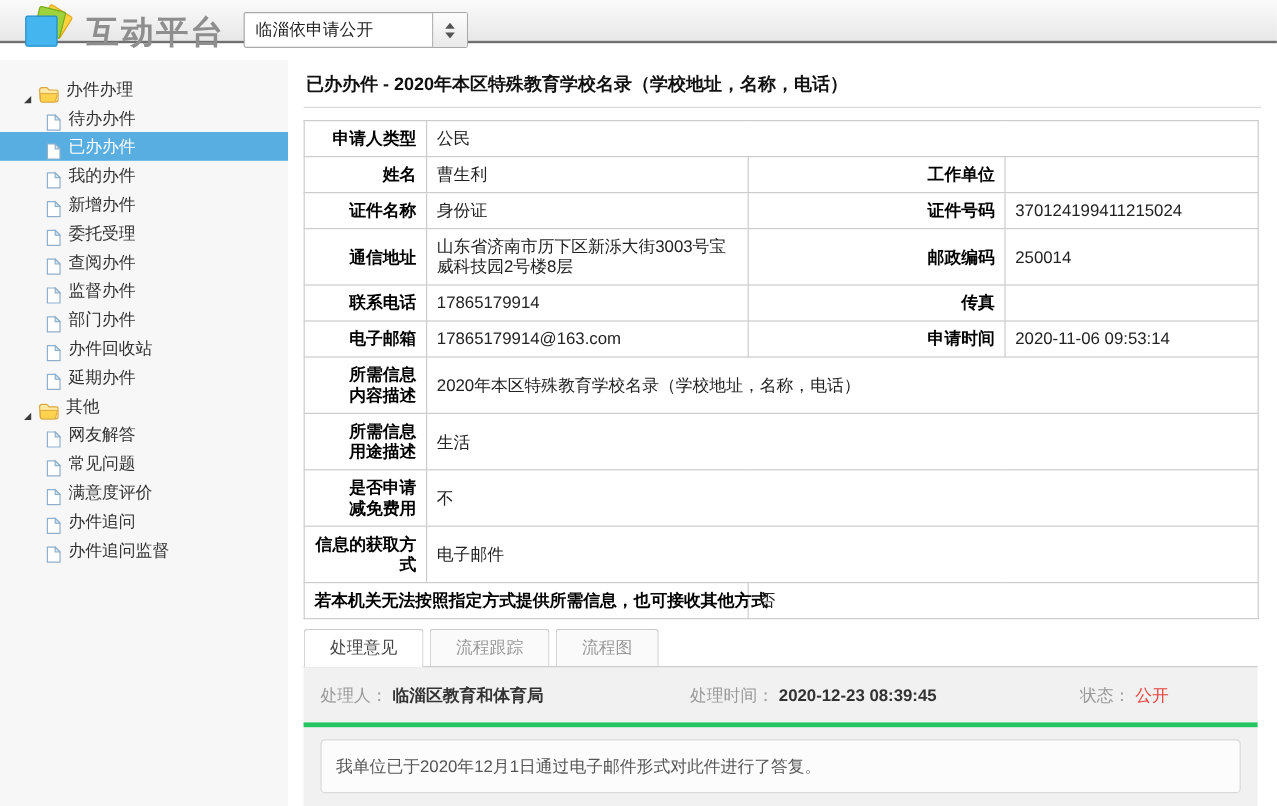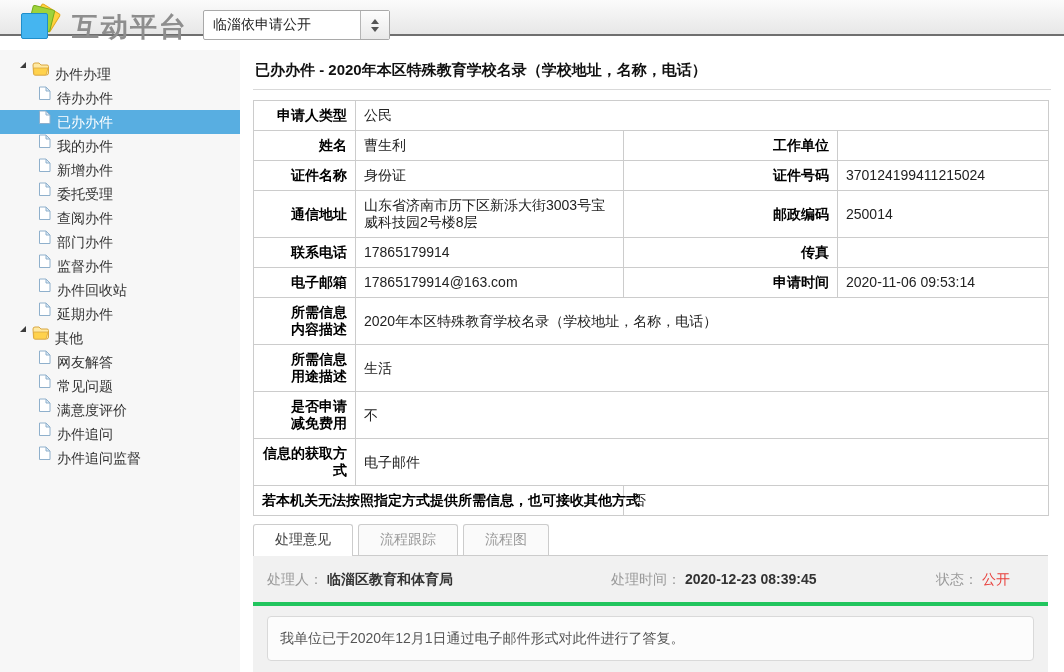--- a/index.html
+++ b/index.html
@@ -22,21 +22,21 @@
   .site-select .sel-label { flex:1; padding:0 9px; font-size:14px; color:#222; }
   .spinner { width:29px; height:28px; border-left:1px solid #b5b5b5;
     background:linear-gradient(#fdfdfd,#e9e9e9); display:flex; flex-direction:column;
     align-items:center; justify-content:center; gap:3px; }
   .tri-up   { width:0; height:0; border-left:4px solid transparent; border-right:4px solid transparent; border-bottom:5px solid #555; }
   .tri-down { width:0; height:0; border-left:4px solid transparent; border-right:4px solid transparent; border-top:5px solid #555; }
 
   
   .sidebar { position:absolute; left:0; top:50px; width:240px; height:622px;
     background:#f7f7f7; padding-top:12px; }
-  .tree-row { height:24px; display:flex; align-items:flex-start; font-size:14px;
+  .tree-row { height:24px; display:flex; align-items:flex-end; font-size:14px;
     color:#333; cursor:pointer; white-space:nowrap; }
   .tree-row.parent { padding-left:20px; font-weight:normal; }
   .tree-row.child  { padding-left:38px; }
   .tree-row.selected { background:#58aee1; color:#fff; }
   .expander { width:0; height:0; border-bottom:6px solid #3c3c3c;
     border-left:6px solid transparent; margin-right:6px; }
   .tree-icon { margin-right:6px; display:inline-flex; flex:0 0 auto; }
   .tree-label { line-height:24px; }
 
   
@@ -60,21 +60,21 @@
     border-radius:3px 3px 0 0; background:#fafafa; color:#999; cursor:pointer;
     position:relative; }
   .tab.active { background:#fff; color:#444; z-index:2; }
   .tab.active::after { content:""; position:absolute; left:0; right:0; bottom:-1px;
     height:1px; background:#fff; }
 
   
   .panel { width:795px; height:287px; background:#f1f1f1; border-top:1px solid #ccc; }
   .op-info { display:flex; align-items:baseline; padding:15px 14px 13px 14px;
     border-bottom:4px solid #22c55e; font-size:14px; }
-  .op-seg1 { flex:0 0 308px; } .op-seg2 { flex:0 0 325px;margin-left:36px; } .op-seg3 { flex:1; }
+  .op-seg1 { flex:0 0 308px; } .op-seg2 { flex:0 0 325px; } .op-seg3 { flex:1; }
   .op-label { color:#9a9a9a; margin-right:4px; }
   .op-value { color:#333; font-weight:bold; }
   .op-status { font-weight:normal; }
   .reply-box { margin:10px 14px; background:#fcfcfc; border:1px solid #d9d9d9;
     border-radius:4px; padding:12px; font-size:14px; color:#555; line-height:19px; }
 </style>
 </head>
 <body>
 
 <div class="header">
@@ -159,30 +159,30 @@
         </span>
         <span class="tree-label">查阅办件</span>
       </div>
       <div class="tree-row child">
         <span class="tree-icon">
           <svg width="13" height="15" viewBox="0 0 13 15">
             <path d="M1.5 1h6.5l4 4v8.5h-10.5z" fill="#fff" stroke="#8fb0cc"></path>
             <path d="M8 1v4h4z" fill="#dcebf7" stroke="#8fb0cc"></path>
           </svg>
         </span>
+        <span class="tree-label">监督办件</span>
+      </div>
+      <div class="tree-row child">
+        <span class="tree-icon">
+          <svg width="13" height="15" viewBox="0 0 13 15">
+            <path d="M1.5 1h6.5l4 4v8.5h-10.5z" fill="#fff" stroke="#8fb0cc"></path>
+            <path d="M8 1v4h4z" fill="#dcebf7" stroke="#8fb0cc"></path>
+          </svg>
+        </span>
         <span class="tree-label">部门办件</span>
-      </div>
-      <div class="tree-row child">
-        <span class="tree-icon">
-          <svg width="13" height="15" viewBox="0 0 13 15">
-            <path d="M1.5 1h6.5l4 4v8.5h-10.5z" fill="#fff" stroke="#8fb0cc"></path>
-            <path d="M8 1v4h4z" fill="#dcebf7" stroke="#8fb0cc"></path>
-          </svg>
-        </span>
-        <span class="tree-label">监督办件</span>
       </div>
       <div class="tree-row child">
         <span class="tree-icon">
           <svg width="13" height="15" viewBox="0 0 13 15">
             <path d="M1.5 1h6.5l4 4v8.5h-10.5z" fill="#fff" stroke="#8fb0cc"></path>
             <path d="M8 1v4h4z" fill="#dcebf7" stroke="#8fb0cc"></path>
           </svg>
         </span>
         <span class="tree-label">办件回收站</span>
       </div>

